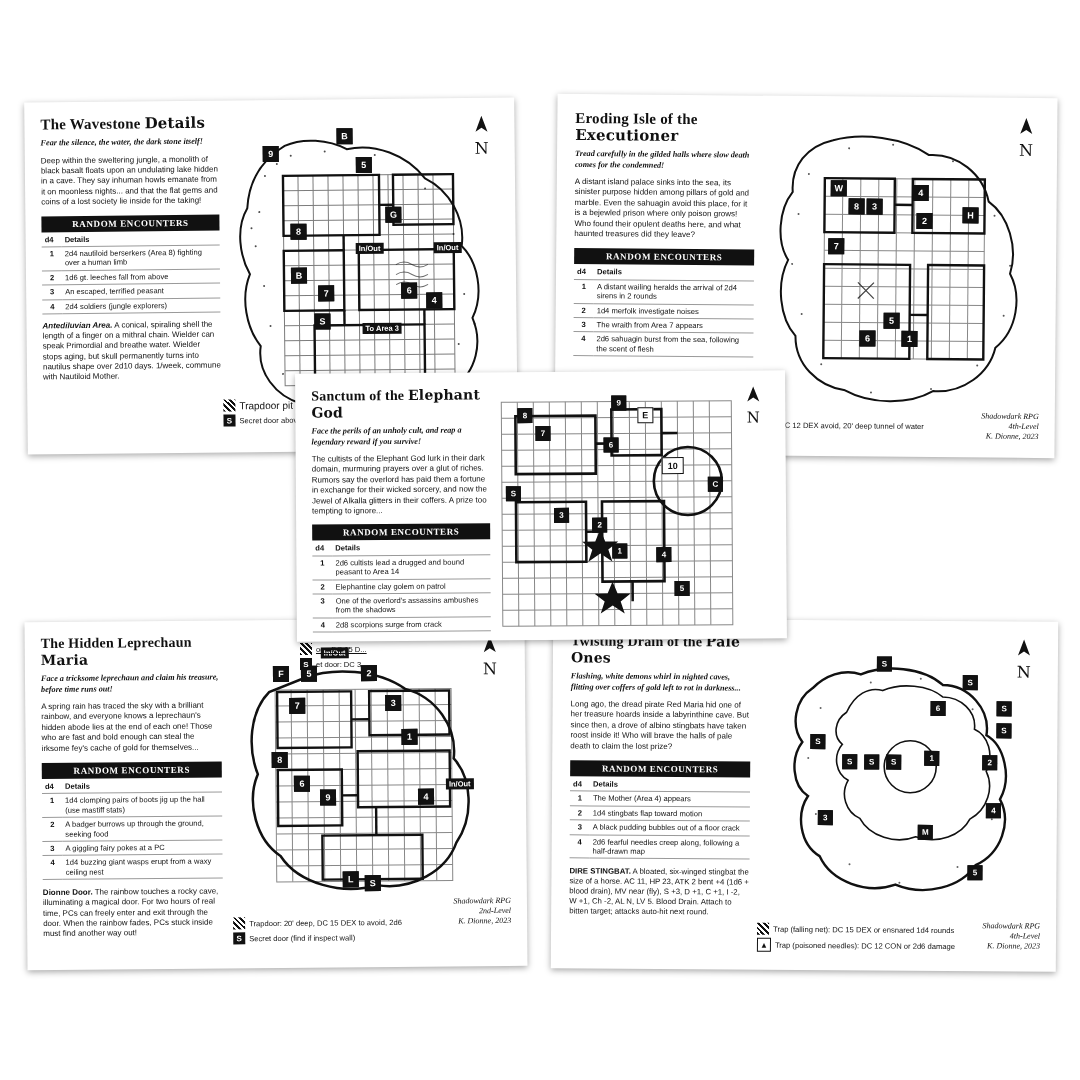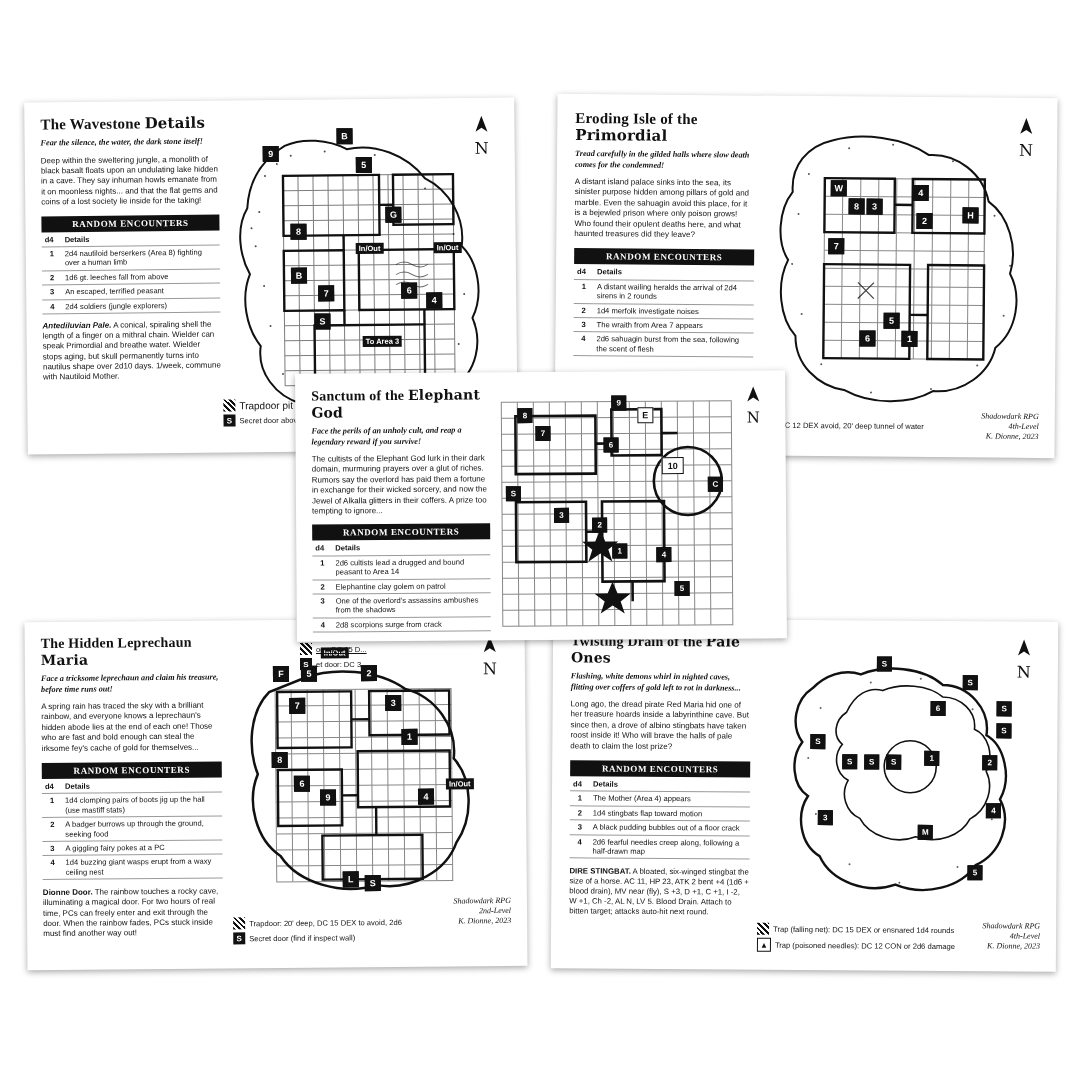--- a/index.html
+++ b/index.html
@@ -104,21 +104,21 @@
           <td>An escaped, terrified peasant</td>
         </tr>
         <tr>
           <td class="num">4</td>
           <td>2d4 soldiers (jungle explorers)</td>
         </tr>
       </tbody>
         </table>
 
       <div class="body-text" style="font-size:8px;line-height:10.2px;margin-top:7px;">
-        <i><b>Antediluvian Pale.</b></i>
+        <i><b>Antediluvian Area.</b></i>
         <span>A conical, spiraling shell the length of a finger on a mithral chain. Wielder can speak Primordial and breathe water. Wielder stops aging, but skull permanently turns into nautilus shape over 2d10 days. 1/week, commune with Nautiloid Mother.</span>
       </div>
     </div>
 
     <div class="map" style="left:200px;top:16px;width:272px;height:330px;">
       <svg width="272" height="330" viewBox="0 0 272 330">
 
         <path d="M60 30 C40 42 24 62 22 92 C10 112 14 140 24 158 C14 182 20 212 34 230 C30 256 48 280 74 288
                  C96 306 130 312 158 302 C186 310 214 296 226 274 C250 258 256 228 246 204
                  C258 180 252 148 236 132 C240 104 224 76 200 64 C182 40 150 28 122 34 C104 24 78 22 60 30 Z" fill="#ffffff" stroke="#111" stroke-width="2"></path>
@@ -198,21 +198,21 @@
       <div class="roombox dark" style="left:131px;top:42px;width:14px;height:14px;font-size:9px;">5</div>
       <div class="roombox dark" style="left:160px;top:92px;width:14px;height:14px;font-size:9px;">G</div>
       <div class="roombox dark" style="left:65px;top:108px;width:14px;height:14px;font-size:9px;">8</div>
       <div class="roombox dark" style="left:65px;top:152px;width:14px;height:14px;font-size:9px;">B</div>
       <div class="roombox dark" style="left:92px;top:170px;width:14px;height:14px;font-size:9px;">7</div>
       <div class="roombox dark" style="left:175px;top:168px;width:14px;height:14px;font-size:9px;">6</div>
       <div class="roombox dark" style="left:200px;top:178px;width:14px;height:14px;font-size:9px;">4</div>
       <div class="roombox dark" style="left:88px;top:198px;width:14px;height:14px;font-size:9px;">S</div>
       <div class="doorlabel" style="left:130px;top:128px;font-size:7.5px;">In/Out</div>
       <div class="doorlabel" style="left:208px;top:128px;font-size:7.5px;">In/Out</div>
-      <div class="doorlabel" style="left:136px;top:221px;font-size:7.5px;">To Area 3</div>
+      <div class="doorlabel" style="left:136px;top:208px;font-size:7.5px;">To Area 3</div>
     </div>
 
     <div class="compass" style="left:440px;top:16px;width:34px;height:48px;">
       <svg width="34" height="48" viewBox="0 0 34 48">
         <path d="M17 2 L23 18 L17 14 L11 18 Z" fill="#111"></path>
         <text x="17" y="40" text-anchor="middle" font-size="16" font-family="DejaVu Serif, serif" fill="#111">N</text>
       </svg>
     </div>
 
     <div style="position:absolute;left:196px;top:296px;width:180px;">
@@ -225,21 +225,21 @@
         <span class="txt" style="font-size:7.6px;">Secret door above v...</span>
       </div>
     </div>
   </div>
 </div>
 
 <div class="card" style="left:556px;top:96px;width:500px;height:360px;transform:rotate(0.5deg);">
   <div class="card-inner">
     <div class="col-left" style="left:18px;top:16px;width:180px;">
       <div class="title" style="font-size:15px;line-height:17px;">
-        <span>Eroding Isle of the </span><span class="fancy">Primordial</span>
+        <span>Eroding Isle of the </span><span class="fancy">Executioner</span>
       </div>
       <div class="tagline" style="font-size:8.2px;line-height:10.5px;margin-top:5px;">Tread carefully in the gilded halls where slow death comes for the condemned!</div>
       <div class="body-text" style="font-size:8px;line-height:10.4px;margin-top:7px;">A distant island palace sinks into the sea, its sinister purpose hidden among pillars of gold and marble. Even the sahuagin avoid this place, for it is a bejewled prison where only poison grows! Who found their opulent deaths here, and what haunted treasures did they leave?</div>
       <div class="enc-header" style="font-size:9px;padding:3px 0;margin-top:9px;">RANDOM ENCOUNTERS</div>
       <table class="enc" style="font-size:7.6px;line-height:9.4px;margin-top:1px;">
         <tbody>
             <tr>
           <th class="num">d4</th>
           <th>Details</th>
         </tr>

